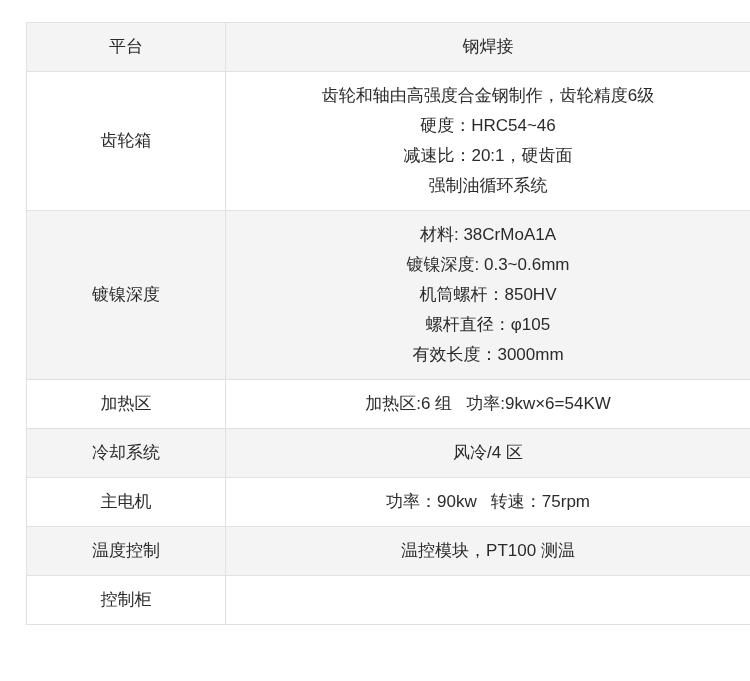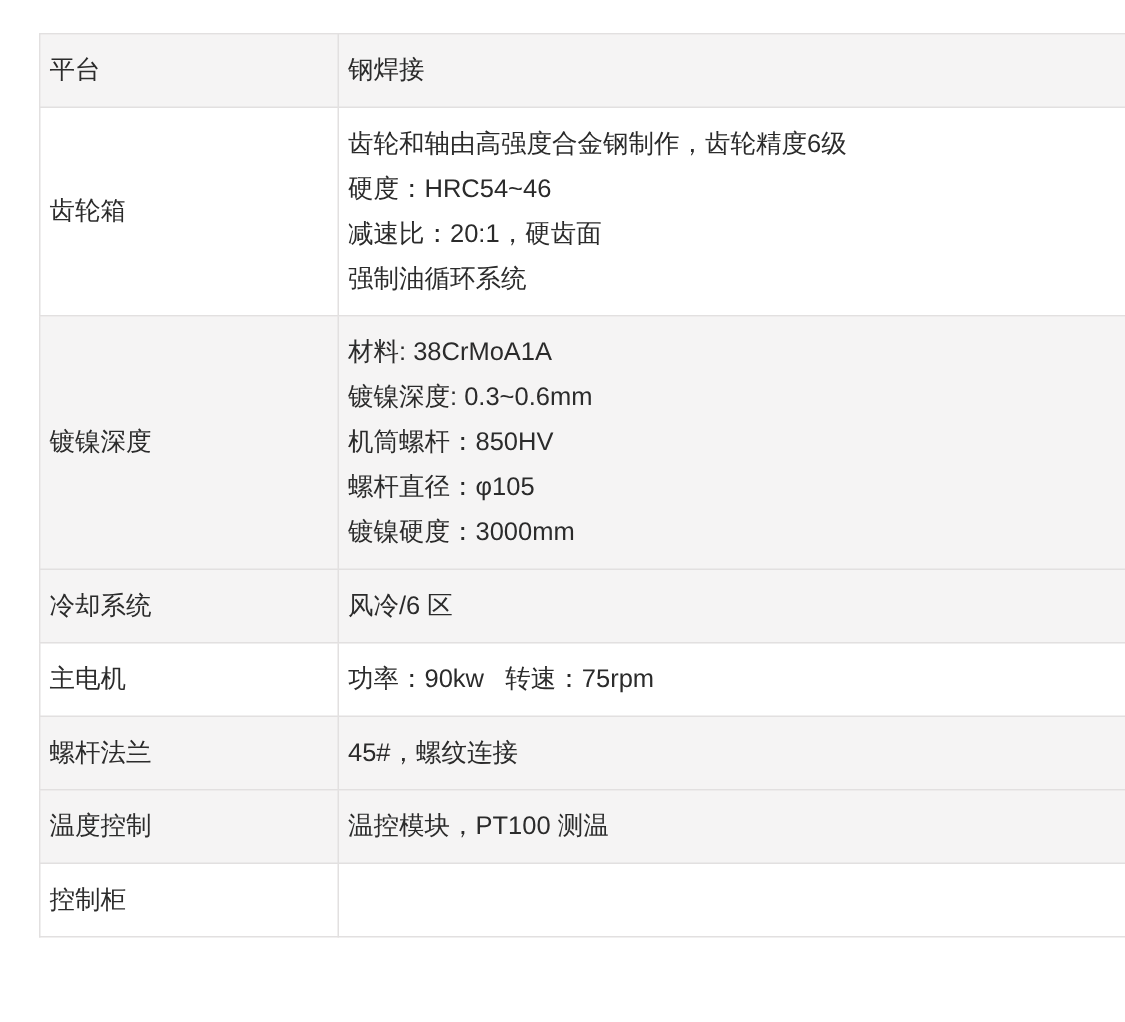--- a/index.html
+++ b/index.html
@@ -26,21 +26,21 @@
     table-layout: fixed;
   }
   table.spec-table tr {
     background: #ffffff;
   }
   table.spec-table tr.alt {
     background: #f5f4f4;
   }
   table.spec-table td {
     border: 1px solid #e2e0e0;
-    text-align: left;
+    text-align: center;
     vertical-align: middle;
     font-size: 17px;
     line-height: 30px;
     color: #2b2b2b;
     padding: 9px 6px;
   }
   table.spec-table td.label {
     width: 186px;
   }
   table.spec-table td.value {
@@ -79,45 +79,45 @@
         </td>
       </tr>
 
       <tr class="alt">
         <td class="label">镀镍深度</td>
         <td class="value">
           <span class="line">材料: 38CrMoA1A</span>
           <span class="line">镀镍深度: 0.3~0.6mm</span>
           <span class="line">机筒螺杆：850HV</span>
           <span class="line">螺杆直径：φ105</span>
-          <span class="line">镀镍硬度：3000mm</span>
+          <span class="line">有效长度：3000mm</span>
         </td>
       </tr>
 
+      <tr>
+        <td class="label">加热区</td>
+        <td class="value">
+          <span class="line">加热区:6 组   功率:9kw×6=54KW</span>
+        </td>
+      </tr>
 
       <tr class="alt">
         <td class="label">冷却系统</td>
         <td class="value">
-          <span class="line">风冷/6 区</span>
+          <span class="line">风冷/4 区</span>
         </td>
       </tr>
 
       <tr>
         <td class="label">主电机</td>
         <td class="value">
           <span class="line">功率：90kw   转速：75rpm</span>
         </td>
       </tr>
 
-      <tr class="alt">
-        <td class="label">螺杆法兰</td>
-        <td class="value">
-          <span class="line">45#，螺纹连接</span>
-        </td>
-      </tr>
 
 
       <tr class="alt">
         <td class="label">温度控制</td>
         <td class="value">
           <span class="line">温控模块，PT100 测温</span>
         </td>
       </tr>
 
       <tr>

